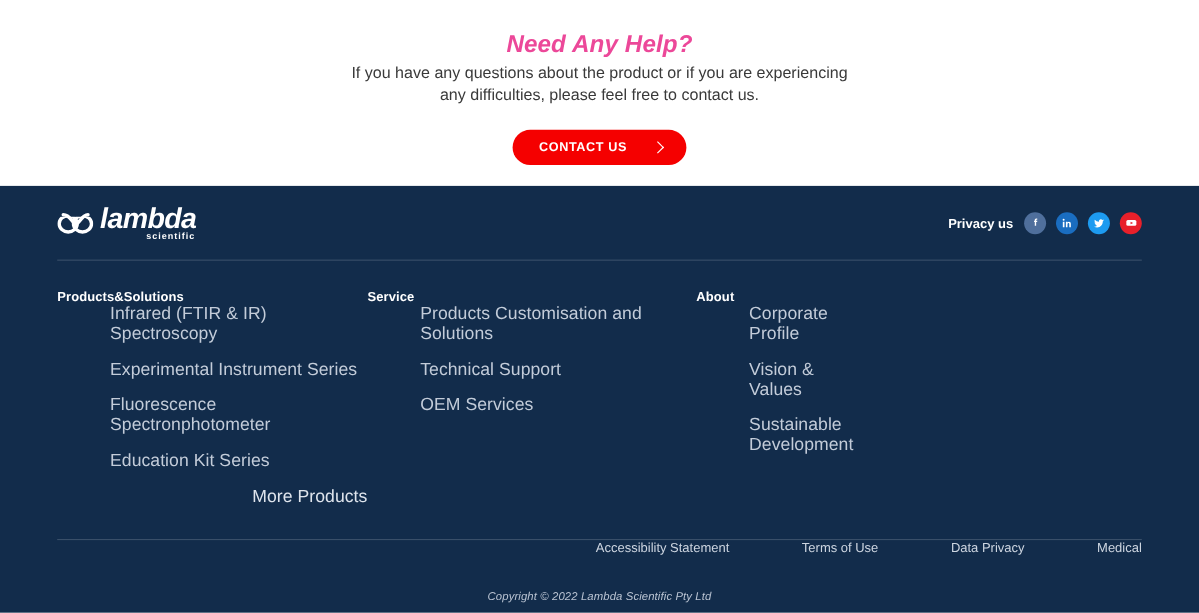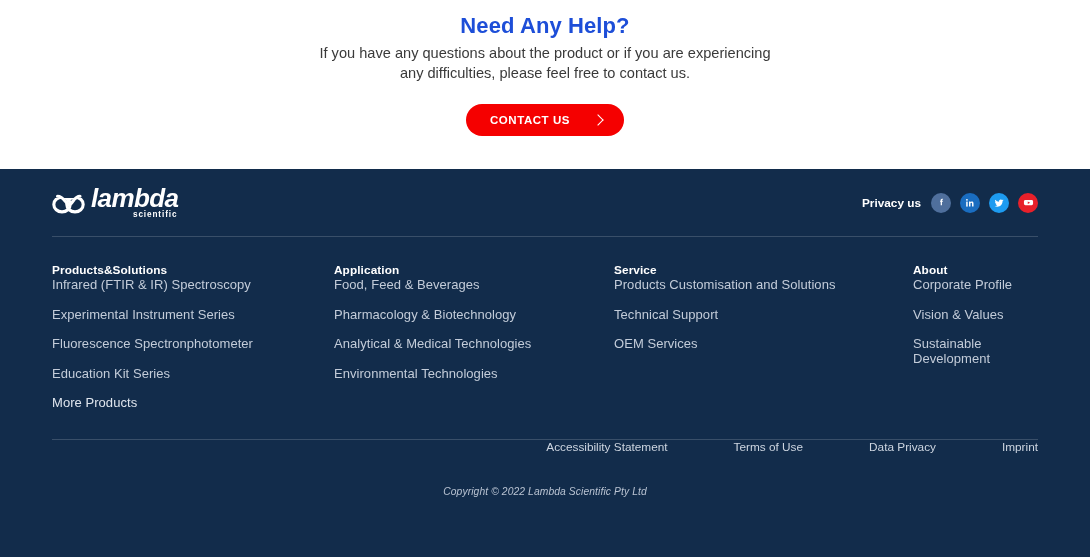--- a/index.html
+++ b/index.html
@@ -20,24 +20,25 @@
     height: 169px;
     background: #ffffff;
     display: flex;
     flex-direction: column;
     align-items: center;
     padding-top: 10px;
   }
   .help-title {
     font-size: 22px;
     font-weight: bold;
-    color: #1d4ed8;
+    color: #ec4899;
     letter-spacing: 0.1px;
     line-height: 1.3;
-    margin-top: 2px;
+    margin-top: 16px;
+    font-style: italic;
   }
   .help-desc {
     margin-top: 2px;
     font-size: 14.6px;
     color: #3a3a3a;
     line-height: 1.42;
     text-align: center;
     max-width: 470px;
   }
   .cta-wrap { margin-top: 20px; }
@@ -161,28 +162,29 @@
   .col-4 { width: 125px; }
   .col-head {
     font-size: 11.8px;
     font-weight: bold;
     color: #ffffff;
     letter-spacing: 0.1px;
     margin-bottom: 0;
   }
   .col-link {
     display: block;
-    font-size: 13px;
+    font-size: 16px;
     color: #c3ccd9;
     text-decoration: none;
     margin-bottom: 14.5px;
     letter-spacing: 0.05px;
     cursor: pointer;
-  }
-  .col-link.bright { color: #dfe5ed; }
+    margin-left: 48px;
+  }
+  .col-link.bright { color: #dfe5ed; text-align: right; }
 
   
   .legal-row {
     display: flex;
     justify-content: flex-end;
     gap: 66px;
   }
   .legal-link {
     font-size: 11.8px;
     color: #cdd5e0;
@@ -276,27 +278,20 @@
 
       <div class="col col-1">
         <div class="col-head">Products&amp;Solutions</div>
         <a class="col-link">Infrared (FTIR &amp; IR) Spectroscopy</a>
         <a class="col-link">Experimental Instrument Series</a>
         <a class="col-link">Fluorescence Spectronphotometer</a>
         <a class="col-link">Education Kit Series</a>
         <a class="col-link bright">More Products</a>
       </div>
 
-      <div class="col col-2">
-        <div class="col-head">Application</div>
-        <a class="col-link">Food, Feed &amp; Beverages</a>
-        <a class="col-link">Pharmacology &amp; Biotechnology</a>
-        <a class="col-link">Analytical &amp; Medical Technologies</a>
-        <a class="col-link">Environmental Technologies</a>
-      </div>
 
       <div class="col col-3">
         <div class="col-head">Service</div>
         <a class="col-link">Products Customisation and Solutions</a>
         <a class="col-link">Technical Support</a>
         <a class="col-link">OEM Services</a>
       </div>
 
       <div class="col col-4">
         <div class="col-head">About</div>
@@ -307,19 +302,19 @@
     </div>
 
     <div class="divider-wrap-2">
       <div class="divider"></div>
     </div>
 
     <div class="legal-row">
       <a class="legal-link">Accessibility Statement</a>
       <a class="legal-link">Terms of Use</a>
       <a class="legal-link">Data Privacy</a>
-      <a class="legal-link">Imprint</a>
+      <a class="legal-link">Medical</a>
     </div>
 
     <div class="copyright">Copyright © 2022 Lambda Scientific Pty Ltd</div>
 
   </div>
 </footer>
 
 </body></html>

